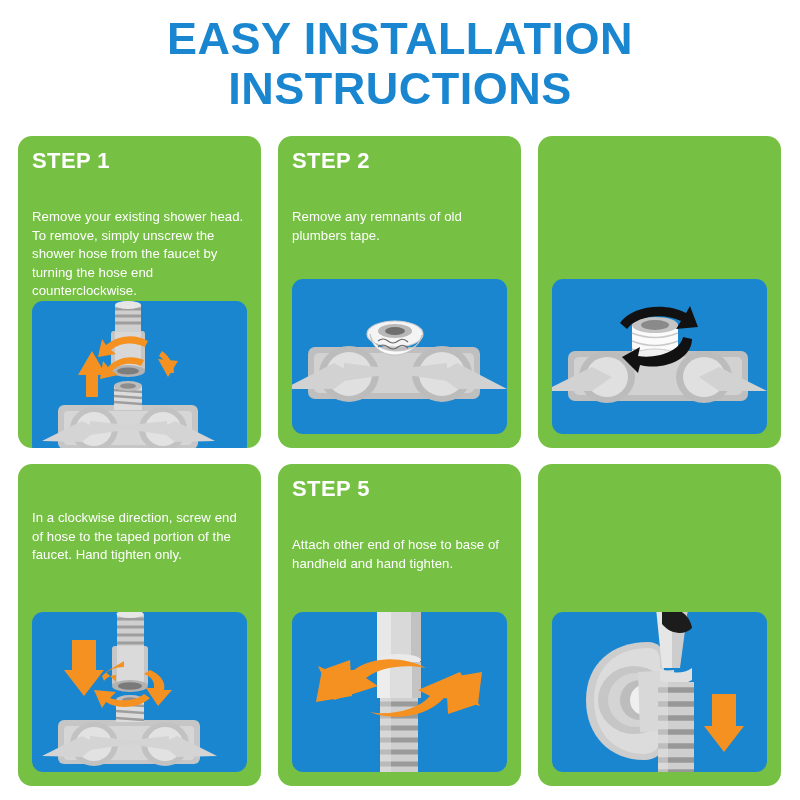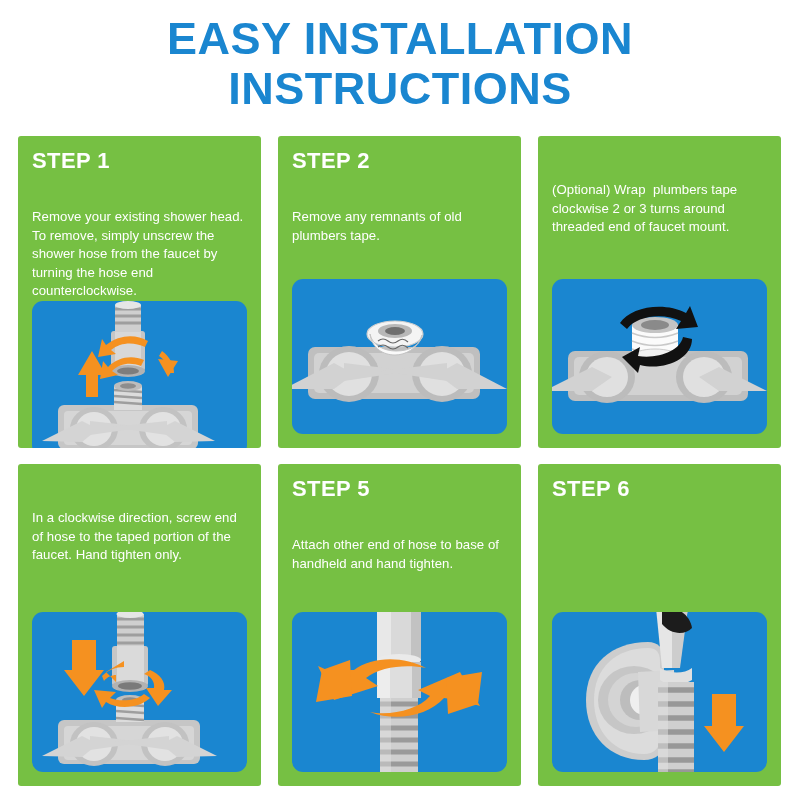--- a/index.html
+++ b/index.html
@@ -29,21 +29,21 @@
     position: absolute; left: 18px; top: 136px;
     width: 764px; height: 650px;
     display: grid;
     grid-template-columns: repeat(3, 243px);
     grid-template-rows: 312px 322px;
     column-gap: 17px;
     row-gap: 16px;
   }
   .card {
     background: #76c043;
-    border-radius: 3px;
+    border-radius: 14px;
     padding: 13px 14px 0 14px;
     display: flex; flex-direction: column;
     overflow: hidden;
   }
   .step-title {
     color: #ffffff;
     font-size: 22px;
     font-weight: 700;
     letter-spacing: 0.4px;
     line-height: 24px;
@@ -166,21 +166,20 @@
               <path d="M86 62 q5 -4 10 0 q5 4 10 0 q5 -4 10 1"></path>
               <path d="M86 68 q5 -4 10 0 q5 4 10 0 q5 -4 10 1"></path>
             </g>
             <rect x="90" y="60" width="26" height="14" fill="none"></rect>
           </svg>
         </div>
       </div>
     </div>
 
     <div class="card r1">
-      <div class="step-body">(Optional) Wrap  plumbers tape clockwise 2 or 3 turns around threaded end of faucet mount.</div>
       <div class="illo-wrap">
         <div class="illo">
           <svg viewBox="0 0 215 155" preserveAspectRatio="xMidYMid meet">
             <rect x="16" y="72" width="180" height="50" rx="7" fill="#bfbfbf"></rect>
             <rect x="22" y="78" width="168" height="38" rx="5" fill="#d2d2d2"></rect>
             <ellipse cx="55" cy="98" rx="28" ry="26" fill="#bcbcbc"></ellipse>
             <ellipse cx="55" cy="98" rx="21" ry="20" fill="#e0e0e0"></ellipse>
             <path d="M-8 112 L40 88 L60 98 L40 112 Z" fill="#d2d2d2"></path>
             <ellipse cx="152" cy="98" rx="28" ry="26" fill="#bcbcbc"></ellipse>
             <ellipse cx="152" cy="98" rx="21" ry="20" fill="#e0e0e0"></ellipse>
@@ -285,21 +284,20 @@
             <path d="M62 58 C80 44 112 44 134 56 C116 52 88 54 74 66 L86 74 L42 88 L26 54 L44 62 C48 60 54 58 62 58 Z" fill="#f59120"></path>
             <path d="M152 86 C136 104 104 110 78 100 C98 104 126 98 138 84 L126 78 L168 60 L188 94 L168 88 C164 90 158 86 152 86 Z" fill="#f59120"></path>
             <path d="M30 58 L58 48 L60 84 L24 90 Z" fill="#f59120"></path>
             <path d="M186 92 L156 102 L154 66 L190 60 Z" fill="#f59120"></path>
           </svg>
         </div>
       </div>
     </div>
 
     <div class="card r2">
-      <div class="step-title">STEP 6</div>
       <div class="illo-wrap">
         <div class="illo">
           <svg viewBox="0 0 215 160" preserveAspectRatio="xMidYMid meet">
 
             <path d="M96 30 C60 30 34 52 34 88 C34 124 58 148 92 148 C104 148 112 142 112 128 L112 48 C112 36 106 30 96 30 Z" fill="#cdcdcd"></path>
             <path d="M96 36 C64 36 42 56 42 88 C42 120 62 142 92 142 C102 142 108 136 108 126 L108 50 C108 40 104 36 96 36 Z" fill="#dcdcdc"></path>
             <ellipse cx="82" cy="88" rx="36" ry="34" fill="#c6c6c6"></ellipse>
             <ellipse cx="84" cy="88" rx="28" ry="27" fill="#d4d4d4"></ellipse>
             <ellipse cx="88" cy="88" rx="20" ry="20" fill="#bdbdbd"></ellipse>
             <ellipse cx="92" cy="88" rx="14" ry="15" fill="#efefef"></ellipse>

